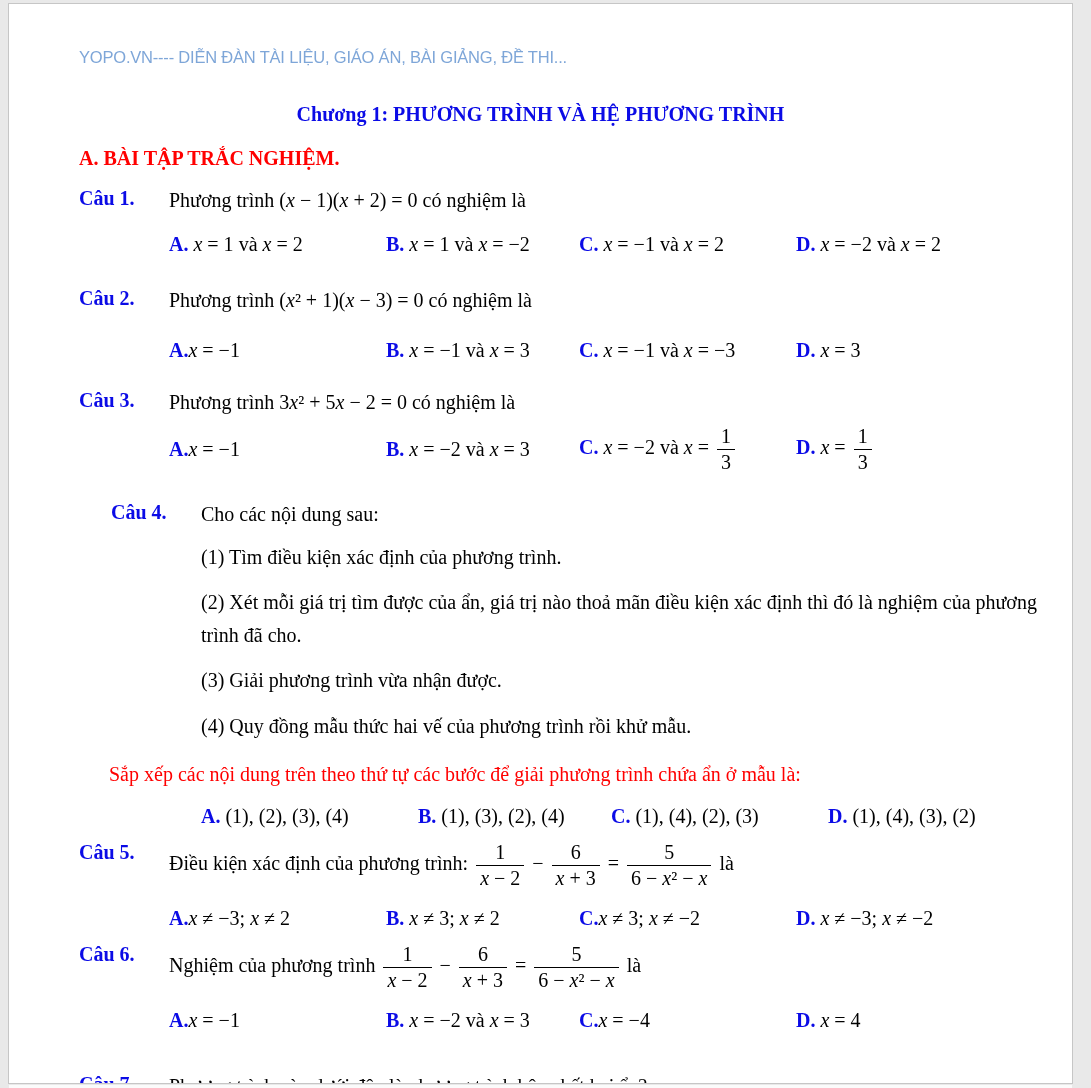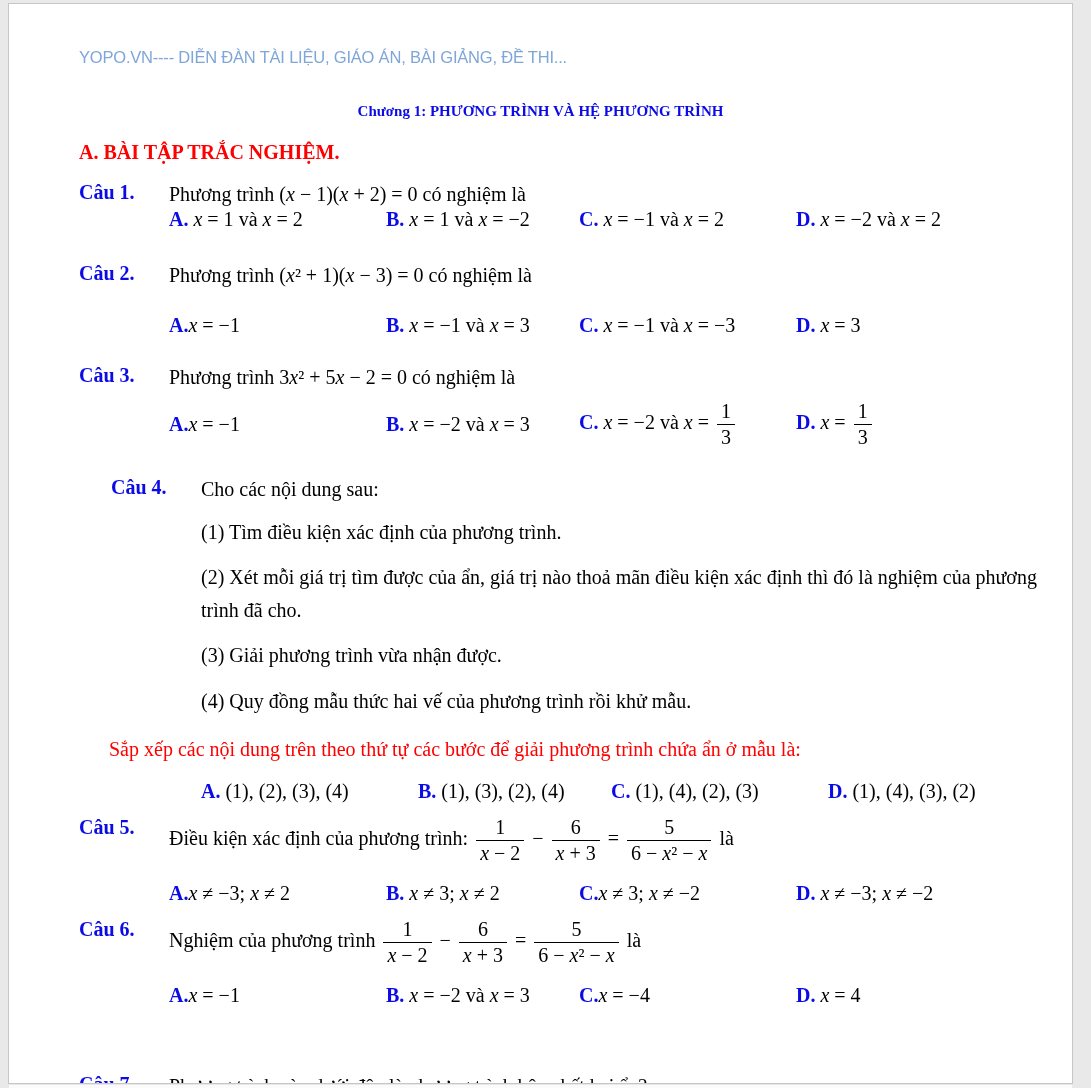--- a/index.html
+++ b/index.html
@@ -25,21 +25,21 @@
   .doc-title{
     margin-top:5px;text-align:center;
     font-size:21px;font-weight:bold;color:var(--red,#ff0000);
   }
   .doc-subtitle{
     margin-top:3px;text-align:center;
     font-size:20px;font-weight:bold;color:var(--red,#ff0000);
   }
   .chapter-title{
     margin-top:36px;text-align:center;
-    font-size:15px;font-weight:bold;color:var(--blue,#0b0be6);
+    font-size:20px;font-weight:bold;color:var(--blue,#0b0be6);
   }
   .section-title{
     margin:21px 0 0 70px;
     font-size:20px;font-weight:bold;color:var(--red,#ff0000);
   }
   .q{font-size:20px;}
   .q-row{display:flex;margin-left:70px;align-items:flex-end;}
   .q-label{flex:0 0 90px;font-weight:bold;color:var(--blue,#0b0be6);align-self:flex-start;}
   .q-stem{flex:1;max-width:862px;line-height:1.35;}
   .q-para{margin:13px 0 0 160px;max-width:860px;line-height:1.62;}
@@ -49,21 +49,21 @@
   .opt:nth-child(1){width:217px;}
   .opt:nth-child(2){width:193px;}
   .opt:nth-child(3){width:217px;}
   .opt:nth-child(4){width:auto;}
   .opt-key{font-weight:bold;color:var(--blue,#0b0be6);}
   .math i{font-style:italic;}
   .frac{display:inline-block;text-align:center;vertical-align:middle;margin:0 3px;}
   .fr-num{display:block;padding:0 4px 1px;border-bottom:1.5px solid #000;line-height:1.15;}
   .fr-den{display:block;padding:1px 4px 0;line-height:1.15;}
   
-  #q0{margin-top:17px;}  #q0 .q-options{}
+  #q0{margin-top:17px;}  #q0 .q-options{margin-top:19px;}
   #q1{margin-top:31px;}  #q1 .q-options{margin-top:25px;}
   #q2{margin-top:27px;}  #q2 .q-options{margin-top:9px;}
   #q3{margin-top:27px;margin-left:32px;}  #q3 .q-options{margin-top:19px;}
   #q4{margin-top:13px;}  #q4 .q-options{margin-top:17px;}
   #q5{margin-top:13px;}  #q5 .q-options{margin-top:17px;}
   .q-clip{position:absolute;left:70px;top:1069px;width:940px;}
   .q-clip .q-row{margin-left:0;}
 </style>
 </head>
 <body>

